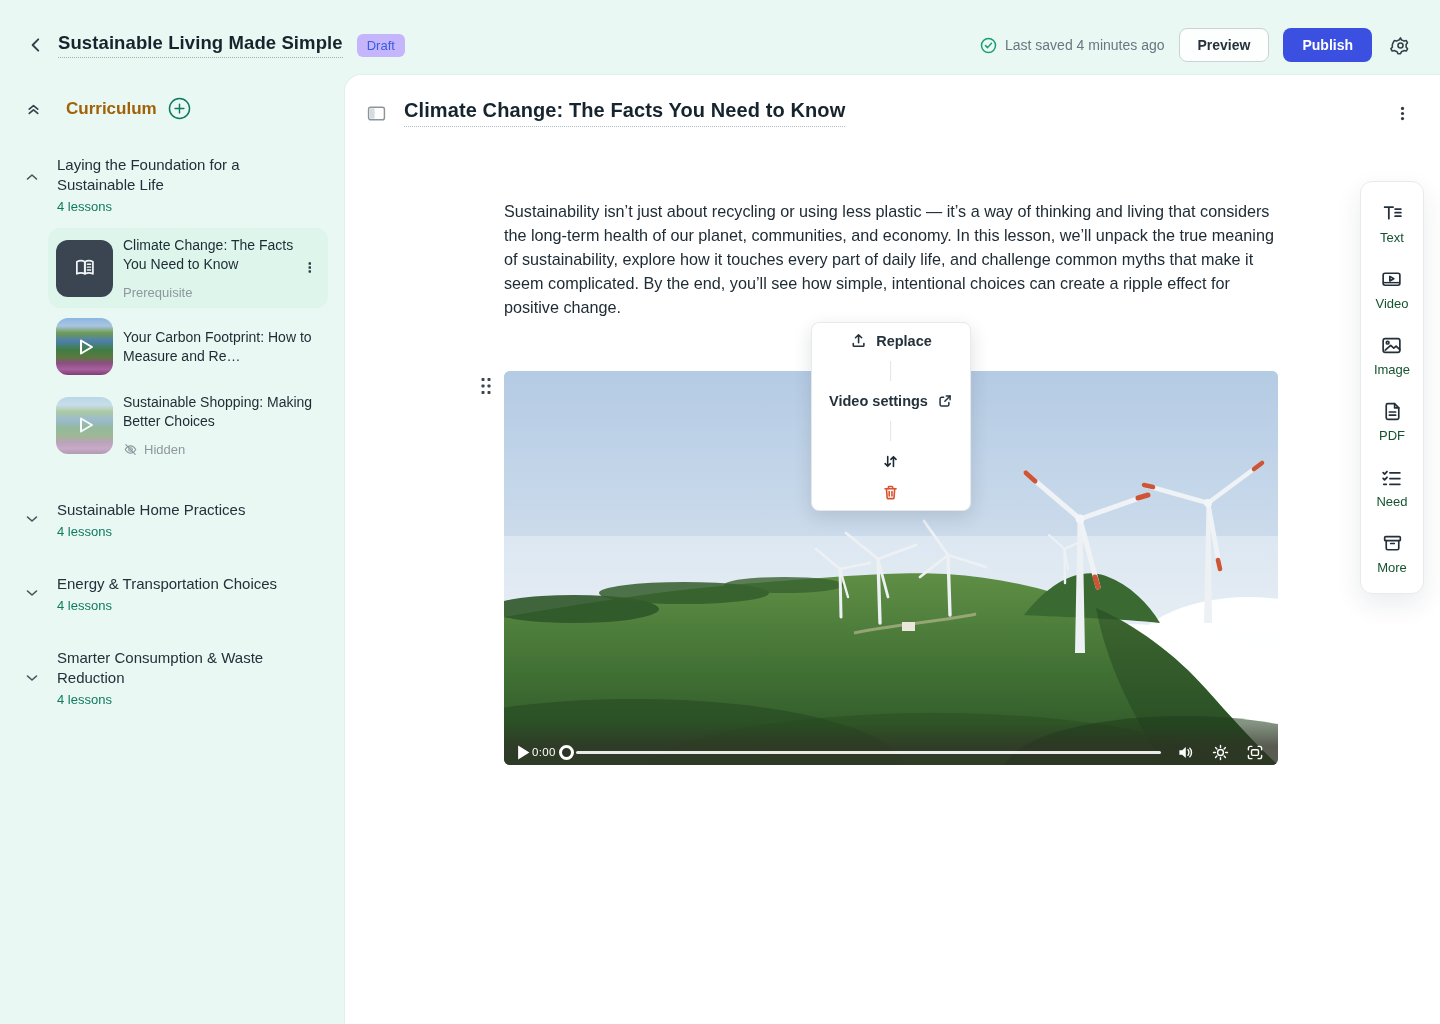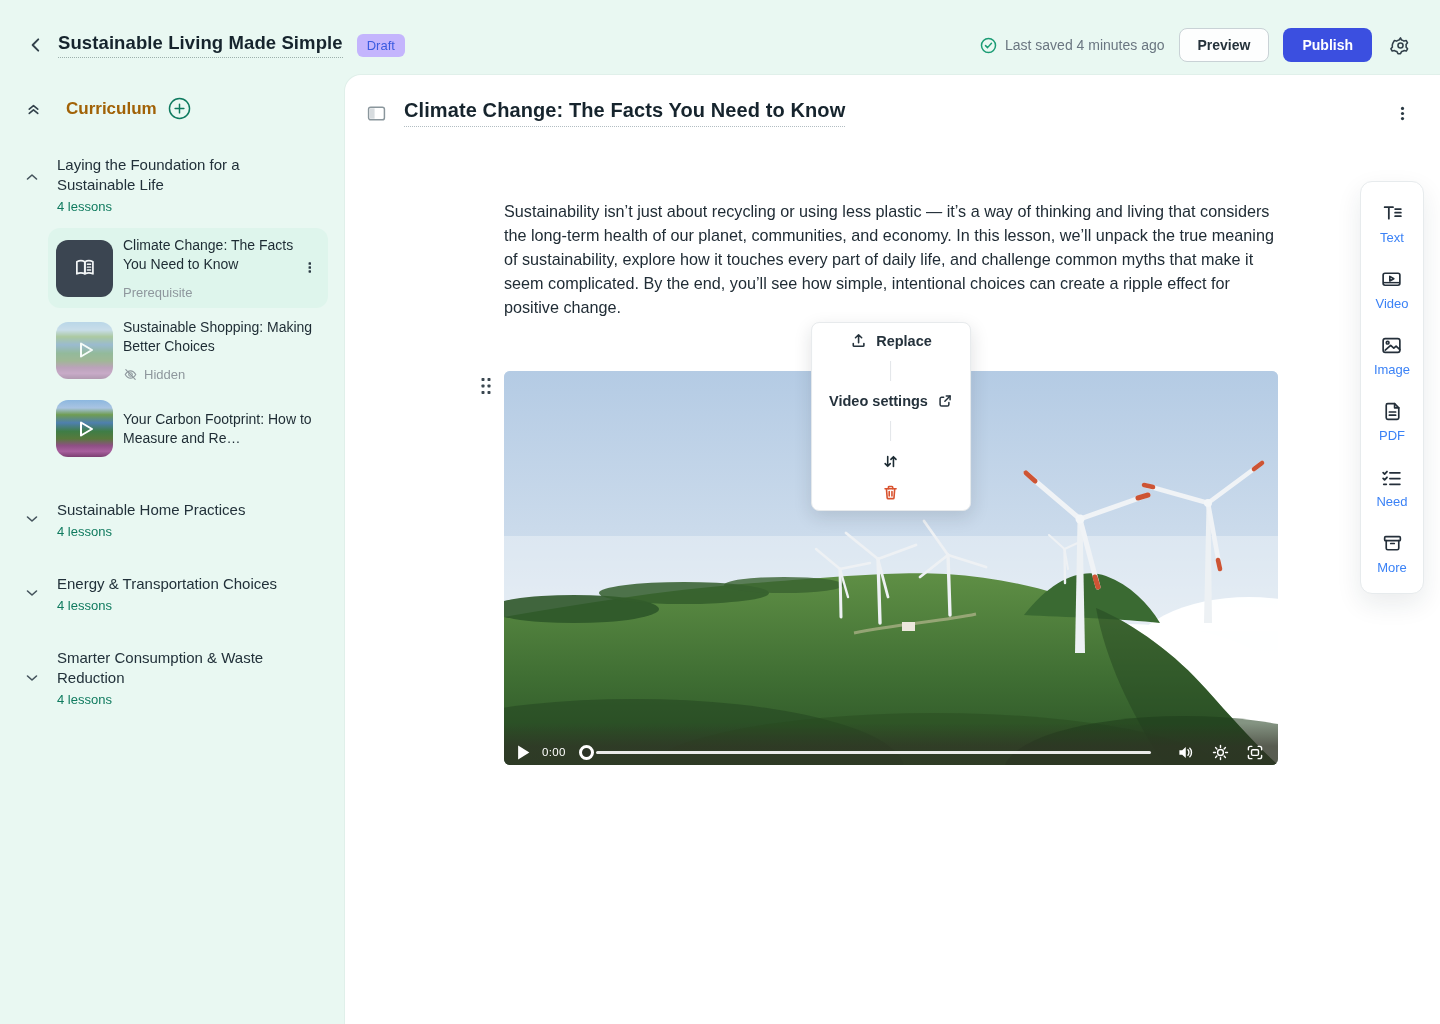--- a/index.html
+++ b/index.html
@@ -83,39 +83,39 @@
   }
   .tb-btn { display:flex; align-items:center; gap:9px; font-size:14.5px; font-weight:600; color:#25323c; padding:2px 7px; }
   .tb-icon-btn { display:flex; align-items:center; padding:2px 5px; }
   .tb-divider { width:1px; height:20px; background:#e2e6e9; }
 
   .video-frame { width:774px; height:394px; border-radius:6px; overflow:hidden; position:relative; background:#c9dbec; }
   .scene { position:absolute; inset:0; width:100%; height:100%; }
 
   .player-bar {
     position:absolute; left:0; right:0; bottom:0; height:42px;
-    display:flex; align-items:center; gap:11px;
+    display:flex; align-items:center; gap:1px;
     padding:16px 14px 0 11px;
     background:linear-gradient(180deg, rgba(70,60,50,0) 0%, rgba(52,46,40,.55) 55%);
   }
   .time-label { font-size:11.5px; color:#fff; letter-spacing:.3px; }
   .track-wrap { flex:1; display:flex; align-items:center; margin:0 14px 0 2px; }
   .scrub-knob { width:15px; height:15px; border-radius:50%; border:3px solid #fff; background:rgba(40,40,40,.35); flex:none; cursor:pointer; }
   .track { flex:1; height:3px; background:rgba(255,255,255,.9); border-radius:2px; margin-left:2px; cursor:pointer; }
   .player-right { display:flex; align-items:center; gap:17px; }
   .player-right .icon-btn { width:18px; height:18px; color:#fff; }
 
   
   .palette {
     position:absolute; right:16px; top:106px; width:64px;
     background:#fff; border:1px solid #e7ebed; border-radius:12px;
     box-shadow:0 10px 26px rgba(20,40,50,.09);
     padding:20px 0 18px; display:flex; flex-direction:column; align-items:center; gap:23px;
   }
-  .palette-item { display:flex; flex-direction:column; align-items:center; gap:5px; font-size:13px; font-weight:500; color:#3b82f6; cursor:pointer; }
+  .palette-item { display:flex; flex-direction:column; align-items:center; gap:5px; font-size:13px; font-weight:500; color:#14532d; cursor:pointer; }
   .palette-item svg { color:#242f3a; }
 </style>
 </head>
 <body>
 
 <header class="topbar">
   <button class="icon-btn">
     <span>
       <svg width="18" height="18" viewBox="0 0 16 16">
           <path d="M10 3 L5 8 L10 13" fill="none" stroke="currentColor" stroke-width="1.7" stroke-linecap="round" stroke-linejoin="round"></path>
@@ -198,52 +198,52 @@
         <span class="lesson-kebab">
           <svg width="15" height="15" viewBox="0 0 16 16" fill="currentColor">
               <rect x="7" y="2.5" width="2.6" height="2.6" rx=".6"></rect>
               <rect x="7" y="6.7" width="2.6" height="2.6" rx=".6"></rect>
               <rect x="7" y="10.9" width="2.6" height="2.6" rx=".6"></rect>
             </svg>
         </span>
       </div>
 
       <div class="lesson">
+        <div class="thumb thumb-video">
+          <span class="play-overlay">
+            <svg width="26" height="26" viewBox="0 0 26 26">
+                <polygon points="9,6.5 20,13 9,19.5" fill="none" stroke="#fff" stroke-width="2" stroke-linejoin="round"></polygon>
+              </svg>
+          </span>
+        </div>
+        <div class="lesson-text">
+          <div class="lesson-title">Your Carbon Footprint: How to Measure and Re…</div>
+        </div>
+      </div>
+
+      <div class="lesson">
         <div class="thumb thumb-video thumb-dim">
           <span class="play-overlay">
             <svg width="26" height="26" viewBox="0 0 26 26">
                 <polygon points="9,6.5 20,13 9,19.5" fill="none" stroke="#fff" stroke-width="2" stroke-linejoin="round"></polygon>
               </svg>
           </span>
         </div>
         <div class="lesson-text">
           <div class="lesson-title">Sustainable Shopping: Making Better Choices</div>
           <div class="lesson-meta">
             <span>
               <svg width="15" height="15" viewBox="0 0 16 16" fill="none" stroke="currentColor" stroke-width="1.2" stroke-linecap="round">
                 <path d="M2.4 8 C4 5.3 6 4.1 8 4.1 C10 4.1 12 5.3 13.6 8 C12 10.7 10 11.9 8 11.9 C6 11.9 4 10.7 2.4 8 Z"></path>
                 <circle cx="8" cy="8" r="1.9"></circle>
                 <path d="M3 2.9 L13 13.1"></path>
               </svg>
             </span>
             <span>Hidden</span>
           </div>
-        </div>
-      </div>
-
-      <div class="lesson">
-        <div class="thumb thumb-video">
-          <span class="play-overlay">
-            <svg width="26" height="26" viewBox="0 0 26 26">
-                <polygon points="9,6.5 20,13 9,19.5" fill="none" stroke="#fff" stroke-width="2" stroke-linejoin="round"></polygon>
-              </svg>
-          </span>
-        </div>
-        <div class="lesson-text">
-          <div class="lesson-title">Your Carbon Footprint: How to Measure and Re…</div>
         </div>
       </div>
     </div>
   </div>
 
   <div class="section">
     <span class="section-chevron">
       <svg width="16" height="16" viewBox="0 0 16 16" fill="none" stroke="currentColor" stroke-width="1.6" stroke-linecap="round" stroke-linejoin="round">
           <path d="M3.5 6 L8 10 L12.5 6"></path>
         </svg>

